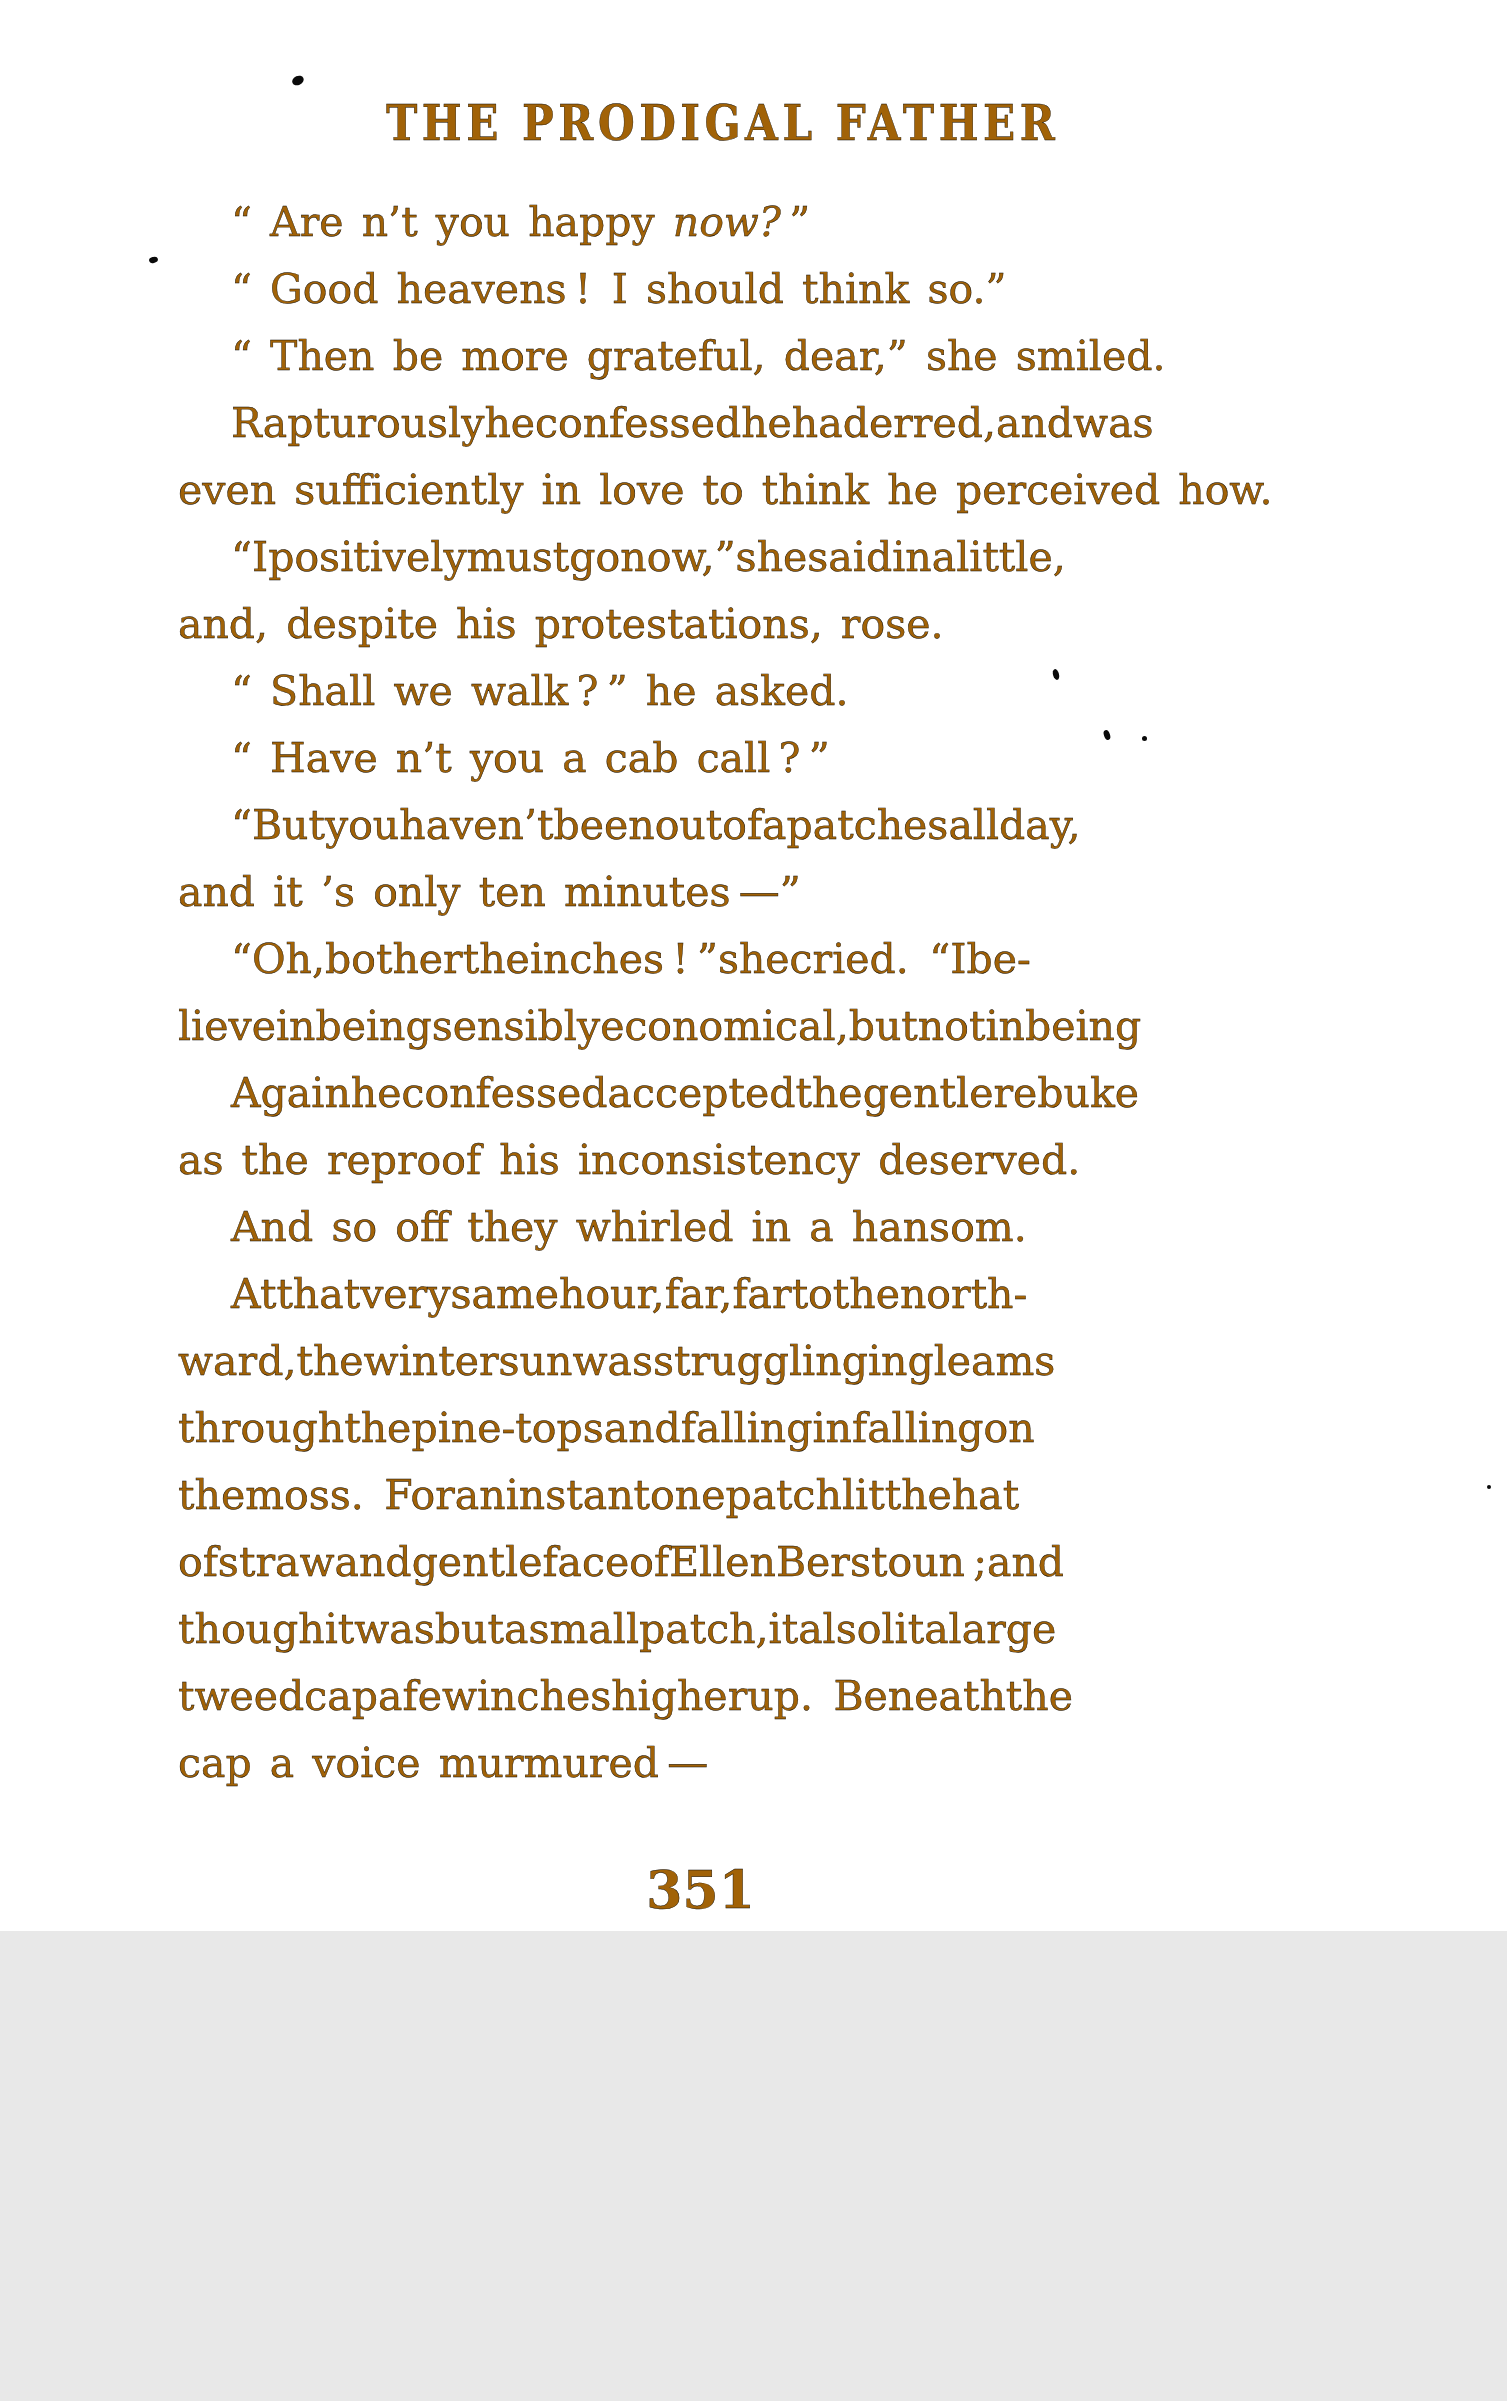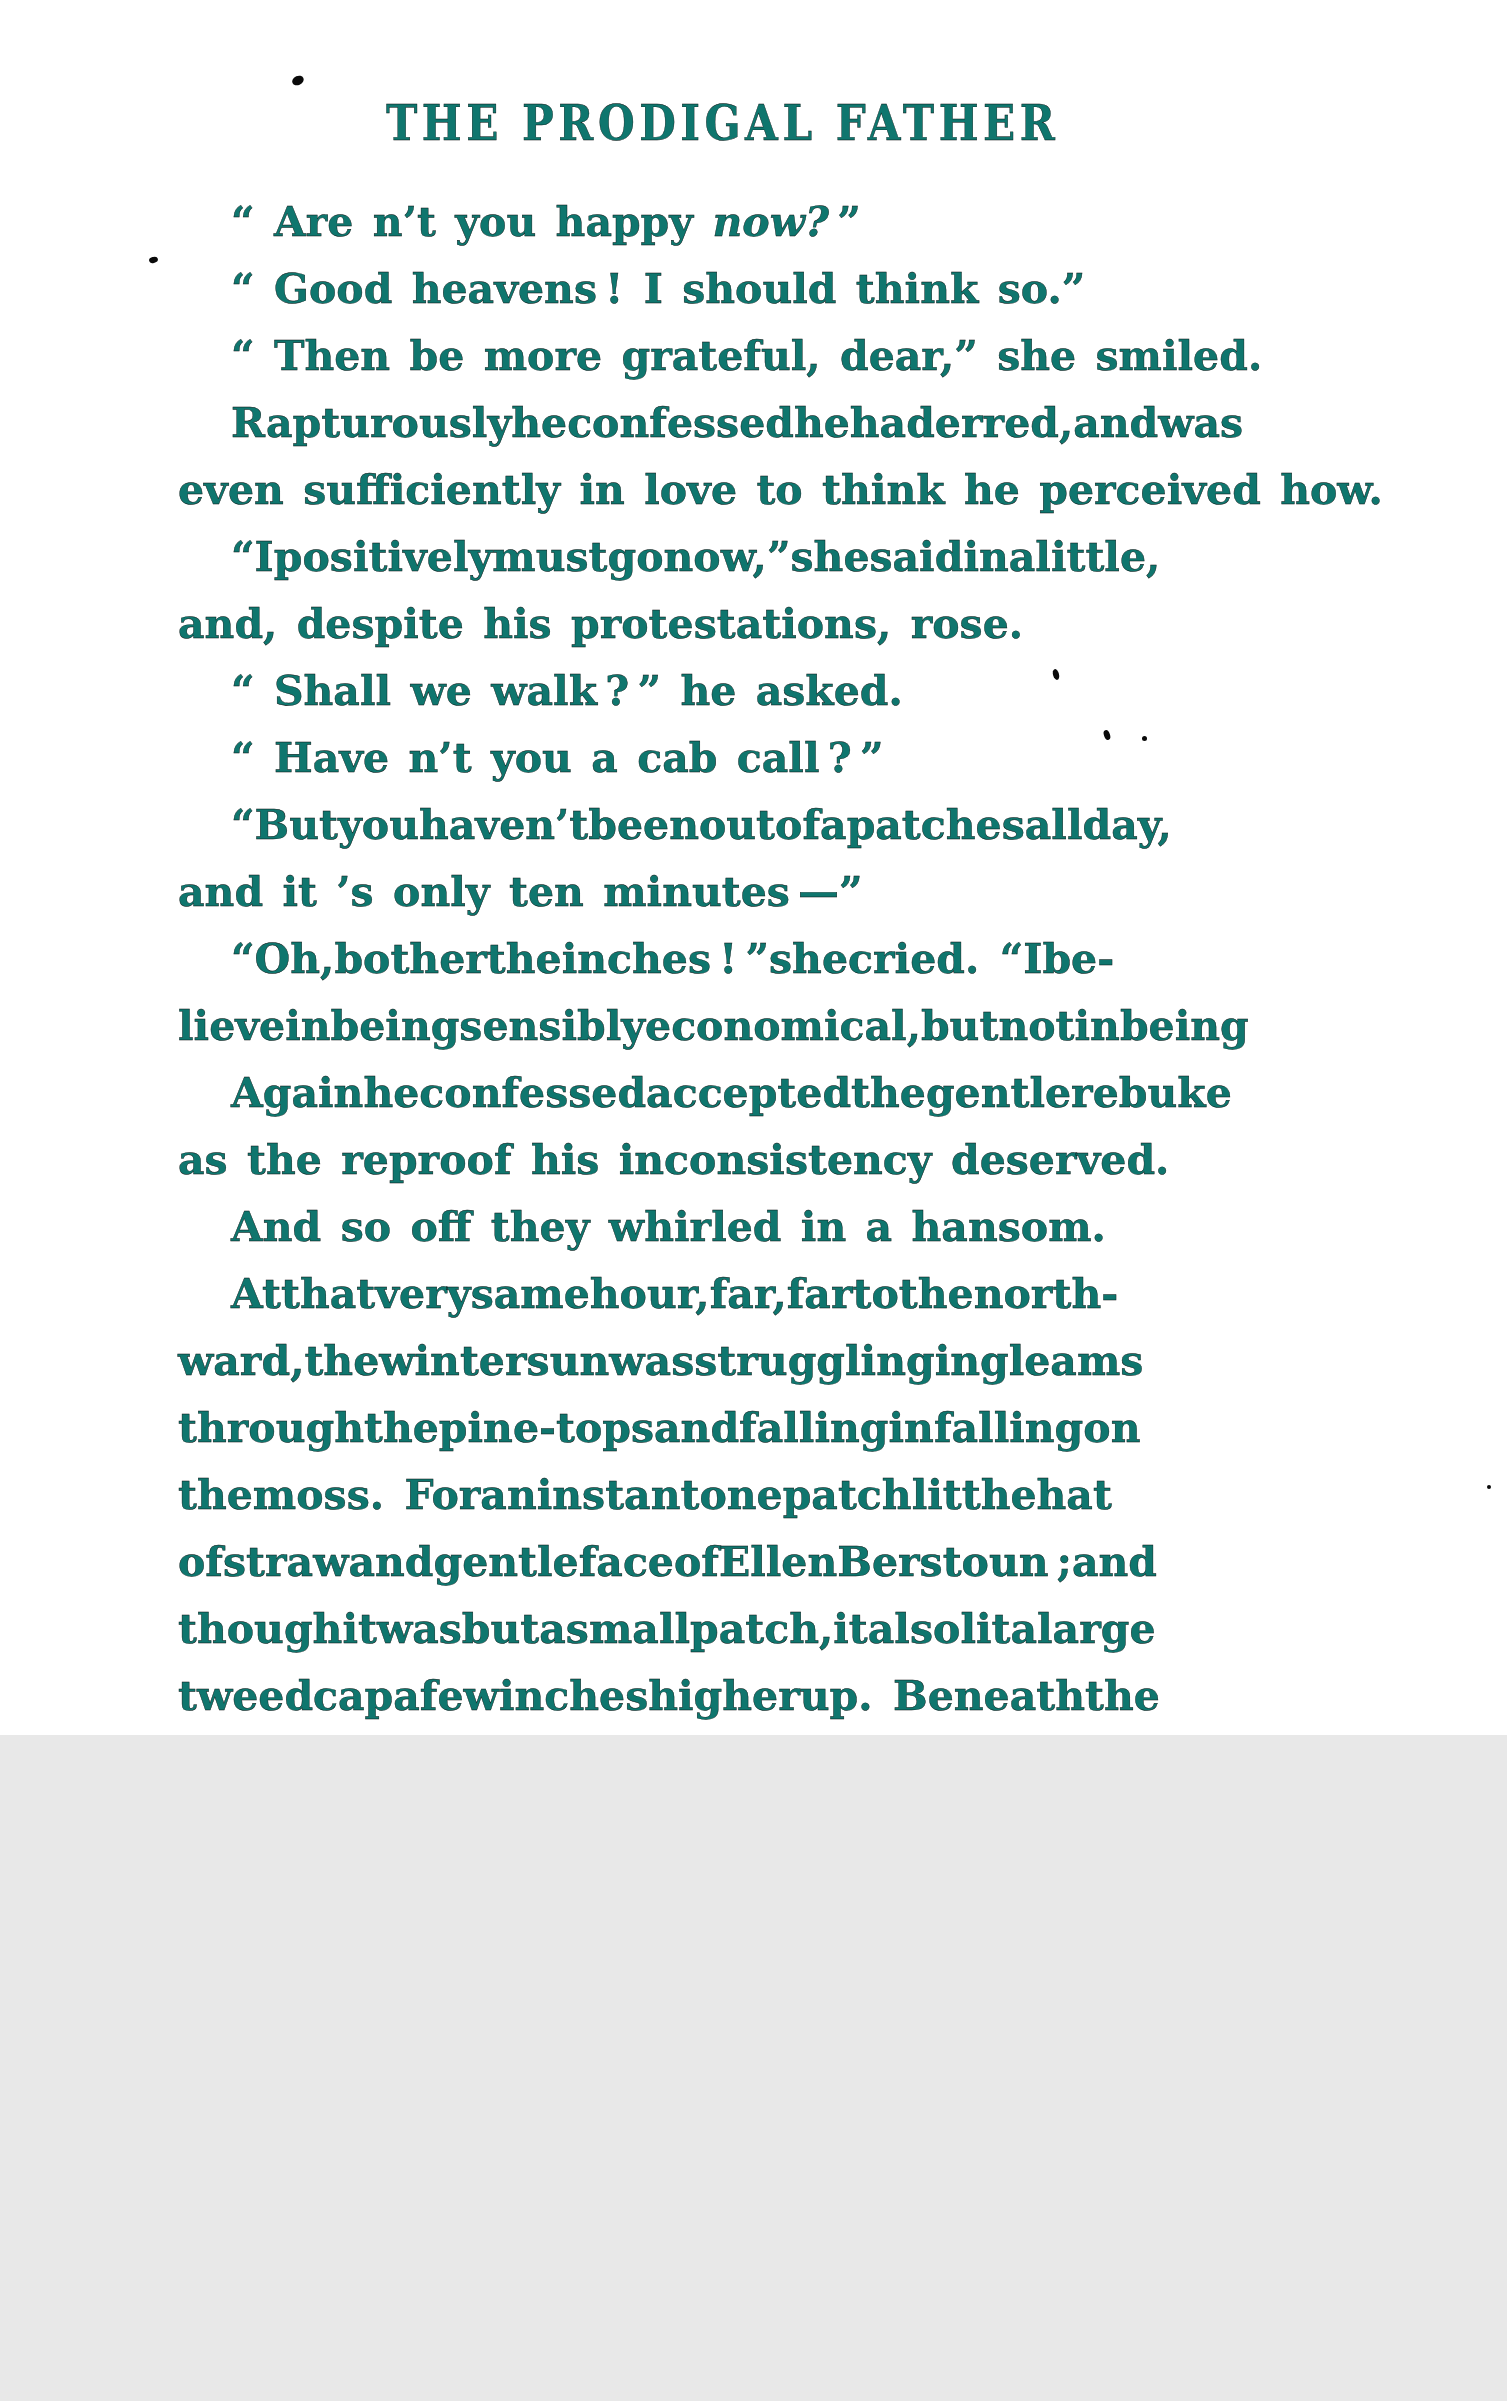--- a/index.html
+++ b/index.html
@@ -1,40 +1,39 @@
 <!DOCTYPE html>
 <html style="font-size:13.6px"><head>
 <meta charset="utf-8">
 <style>
   html,body{margin:0;padding:0;background:#e8e8e8;}
   .page{
     position:relative;
-    width:1507px;height:1735px;
+    width:1507px;height:1931px;
     background:#ffffff;
     overflow:hidden;
     font-family:"DejaVu Serif", serif;
-    color:#0f766e;
+    color:#a16207;
     -webkit-text-stroke:0.4px #0a0a0a;
   }
   .header{
     position:absolute;
     top:98px;left:178px;width:1074px;
     text-align:center;
     font-size:48px;
     font-weight:700;
     letter-spacing:5.1px;
     line-height:51px;
     white-space:nowrap;
     transform:translateX(7.6px) scaleX(0.88);
   }
   .body-text{
     position:absolute;
     top:189px;left:178px;width:1074px;
     font-size:41px;
-    font-weight:bold;
   }
   .line{
     height:67px;
     line-height:67px;
     white-space:nowrap;
     word-spacing:5.1px;
   }
   .line.in{padding-left:53px;}
   
   .line.j{

